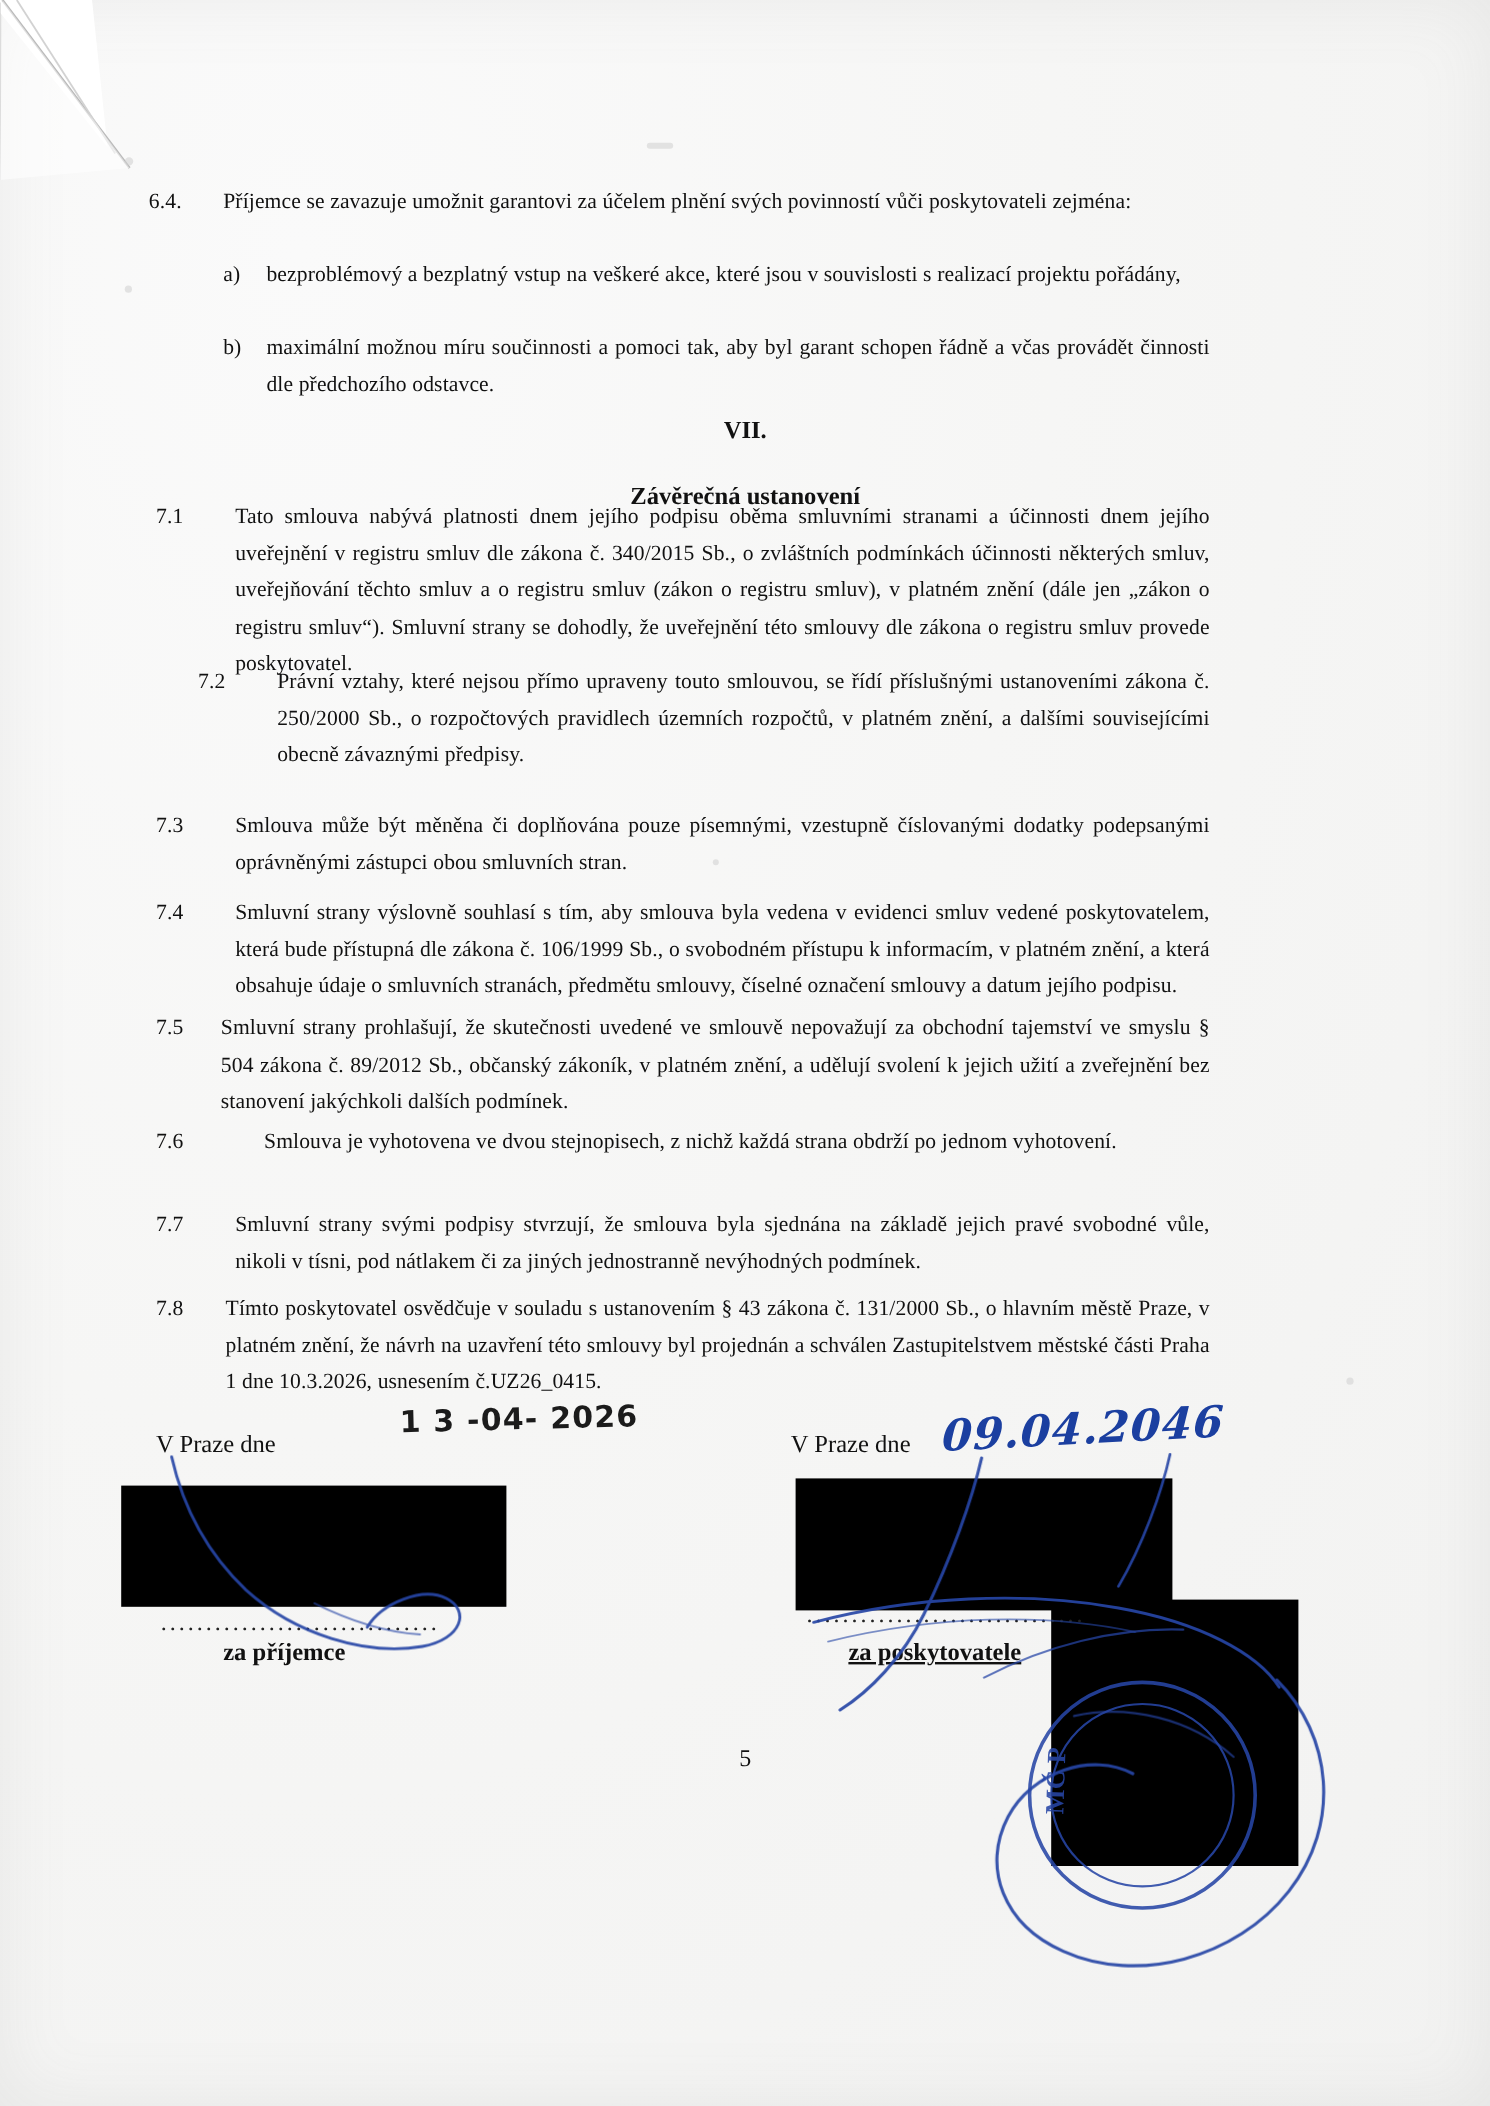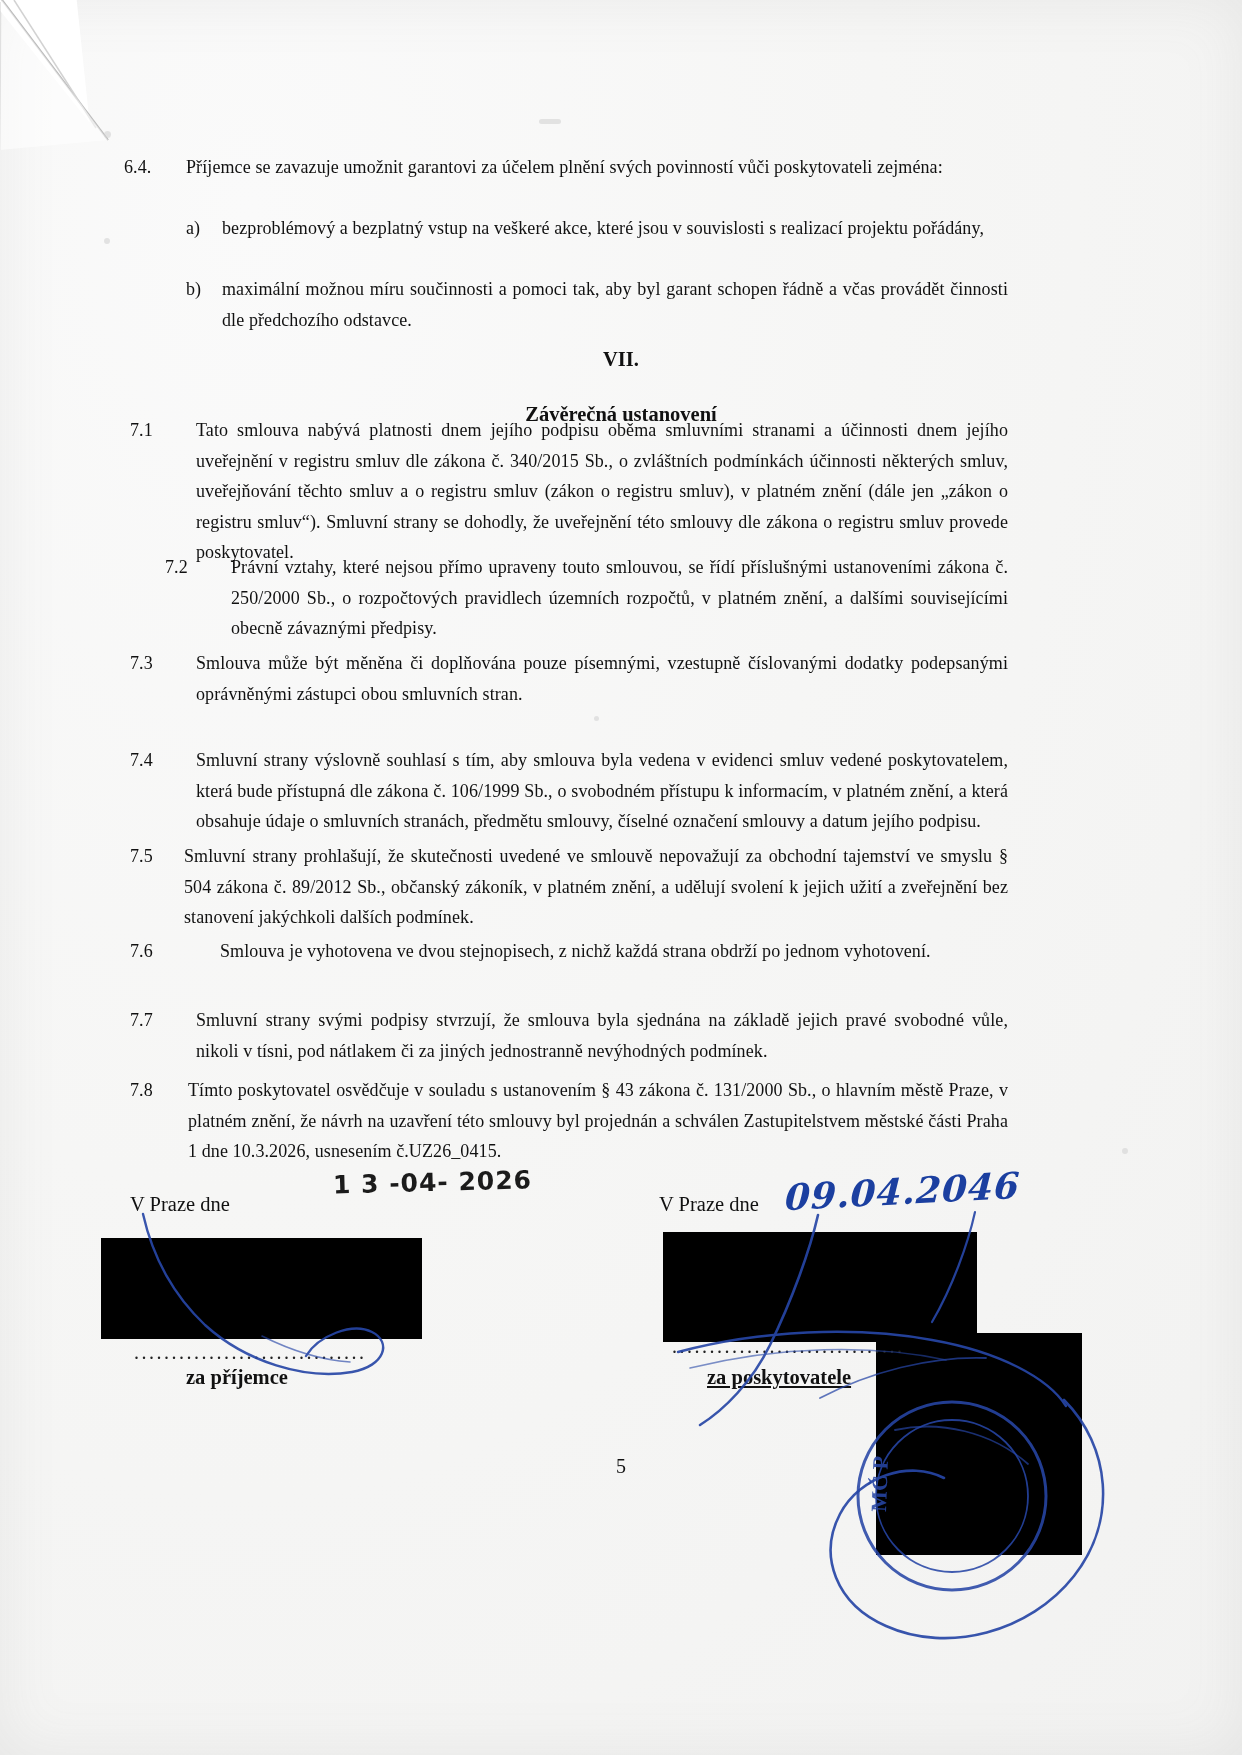--- a/index.html
+++ b/index.html
@@ -196,21 +196,21 @@
   <div class="para" style="left:130px; top:415px; width:878px;">
     <div class="num" style="width:66px;">7.1</div>
     <div class="body">Tato smlouva nabývá platnosti dnem jejího podpisu oběma smluvními stranami a účinnosti dnem jejího uveřejnění v registru smluv dle zákona č. 340/2015 Sb., o zvláštních podmínkách účinnosti některých smluv, uveřejňování těchto smluv a o registru smluv (zákon o registru smluv), v platném znění (dále jen „zákon o registru smluv“). Smluvní strany se dohodly, že uveřejnění této smlouvy dle zákona o registru smluv provede poskytovatel.</div>
   </div>
 
   <div class="para" style="left:130px; top:552px; width:878px;">
     <div class="num" style="width:66px;margin-left:35px;">7.2</div>
     <div class="body">Právní vztahy, které nejsou přímo upraveny touto smlouvou, se řídí příslušnými ustanoveními zákona č. 250/2000 Sb., o rozpočtových pravidlech územních rozpočtů, v platném znění, a dalšími souvisejícími obecně závaznými předpisy.</div>
   </div>
 
-  <div class="para" style="left:130px; top:648px; width:878px;justify-content:center;">
+  <div class="para" style="left:130px; top:672px; width:878px;justify-content:center;">
     <div class="num" style="width:66px;">7.3</div>
     <div class="body">Smlouva může být měněna či doplňována pouze písemnými, vzestupně číslovanými dodatky podepsanými oprávněnými zástupci obou smluvních stran.</div>
   </div>
 
   <div class="para" style="left:130px; top:745px; width:878px;">
     <div class="num" style="width:66px;">7.4</div>
     <div class="body">Smluvní strany výslovně souhlasí s tím, aby smlouva byla vedena v evidenci smluv vedené poskytovatelem, která bude přístupná dle zákona č. 106/1999 Sb., o svobodném přístupu k informacím, v platném znění, a která obsahuje údaje o smluvních stranách, předmětu smlouvy, číselné označení smlouvy a datum jejího podpisu.</div>
   </div>
 
   <div class="para" style="left:130px; top:841px; width:878px;">

